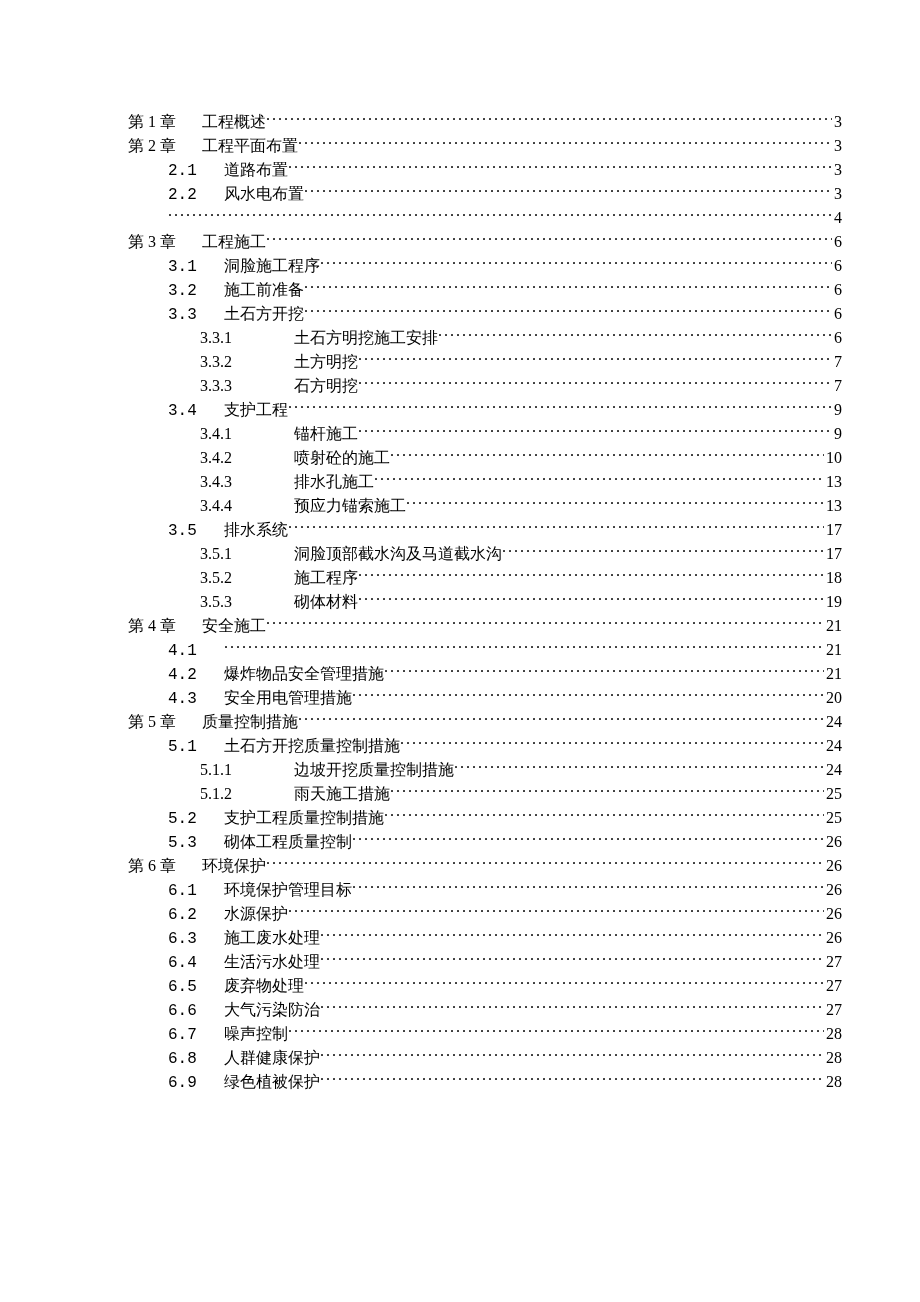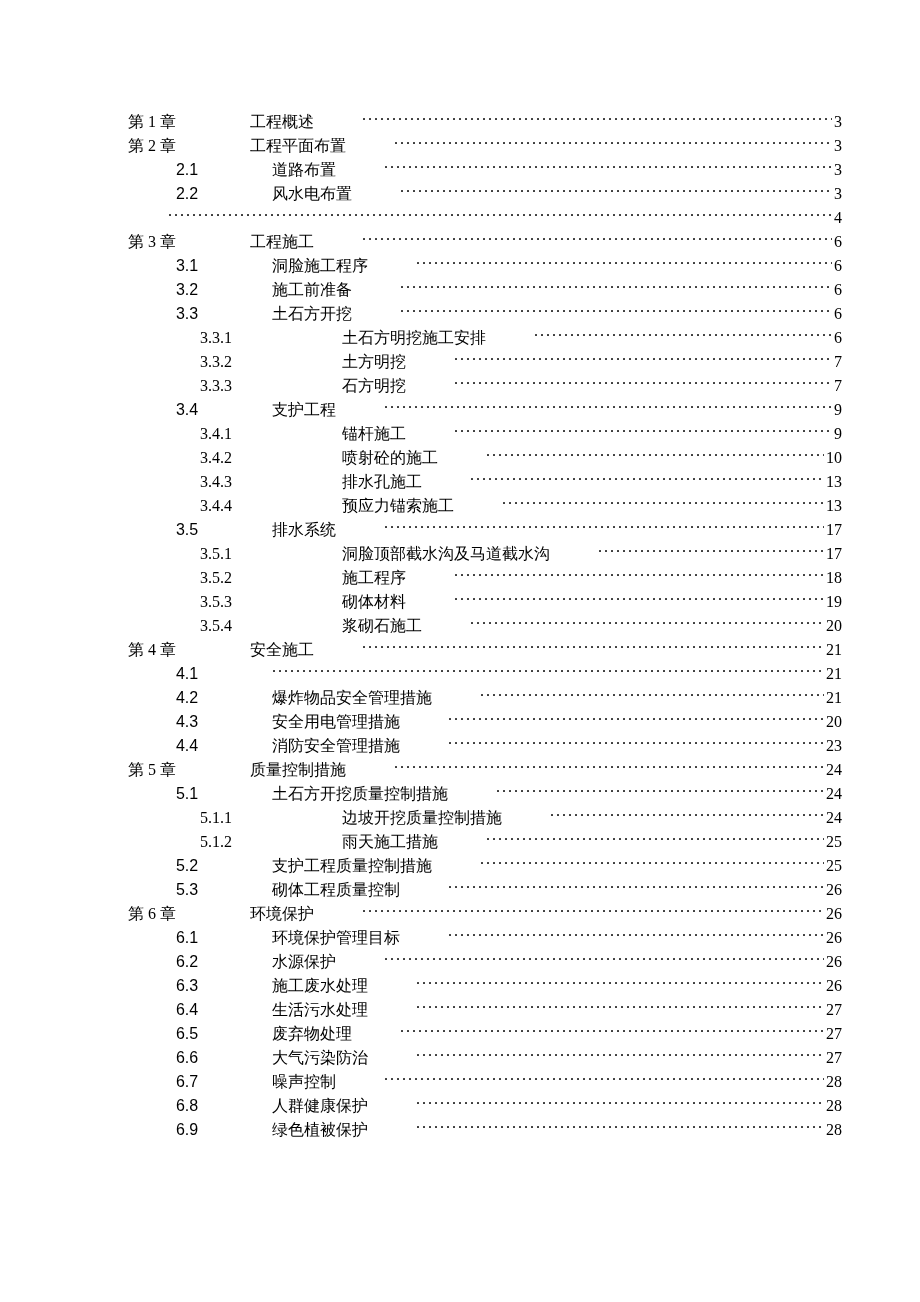--- a/index.html
+++ b/index.html
@@ -19,33 +19,32 @@
       margin-bottom: 0;
       height: 24px;
     }
     .lvl1 { padding-left: 50px; }
     .lvl2 { padding-left: 90px; }
     .lvl3 { padding-left: 122px; }
     .label {
       flex: 0 0 auto;
       display: inline-flex;
       align-items: baseline;
-      gap: 48px;
     }
     .num-chapter {
       font-family: "SimSun", serif;
       min-width: 74px;
       display: inline-block;
     }
     .num-section {
-      font-family: Liberation Sans, sans-serif;
+      font-family: Liberation Mono, monospace;
       font-weight: normal;
       min-width: 56px;
       display: inline-block;
-      text-align: center;
+      text-align: left;
       padding-right: 18px;
     }
     .lvl2 .num-section { min-width: 56px; }
     .num-sub {
       font-family: "SimSun", serif;
       min-width: 94px;
       display: inline-block;
     }
     .title { flex: 0 0 auto; }
     .leader {
@@ -250,29 +249,20 @@
     </div>
     <div class="toc-line lvl3">
       <span class="label">
         <span class="num-sub">3.5.3</span>
         <span class="title">砌体材料</span>
         <span> </span>
       </span>
       <span class="leader"></span>
       <span class="page">19</span>
     </div>
-    <div class="toc-line lvl3">
-      <span class="label">
-        <span class="num-sub">3.5.4</span>
-        <span class="title">浆砌石施工</span>
-        <span> </span>
-      </span>
-      <span class="leader"></span>
-      <span class="page">20</span>
-    </div>
     <div class="toc-line lvl1">
       <span class="label">
         <span class="num-chapter">第 4 章</span>
         <span class="title">安全施工</span>
         <span> </span>
       </span>
       <span class="leader"></span>
       <span class="page">21</span>
     </div>
     <div class="toc-line lvl2">
@@ -293,29 +283,20 @@
       <span class="page">21</span>
     </div>
     <div class="toc-line lvl2">
       <span class="label">
         <span class="num-section">4.3</span>
         <span class="title">安全用电管理措施</span>
         <span> </span>
       </span>
       <span class="leader"></span>
       <span class="page">20</span>
-    </div>
-    <div class="toc-line lvl2">
-      <span class="label">
-        <span class="num-section">4.4</span>
-        <span class="title">消防安全管理措施</span>
-        <span> </span>
-      </span>
-      <span class="leader"></span>
-      <span class="page">23</span>
     </div>
     <div class="toc-line lvl1">
       <span class="label">
         <span class="num-chapter">第 5 章</span>
         <span class="title">质量控制措施</span>
         <span> </span>
       </span>
       <span class="leader"></span>
       <span class="page">24</span>
     </div>

